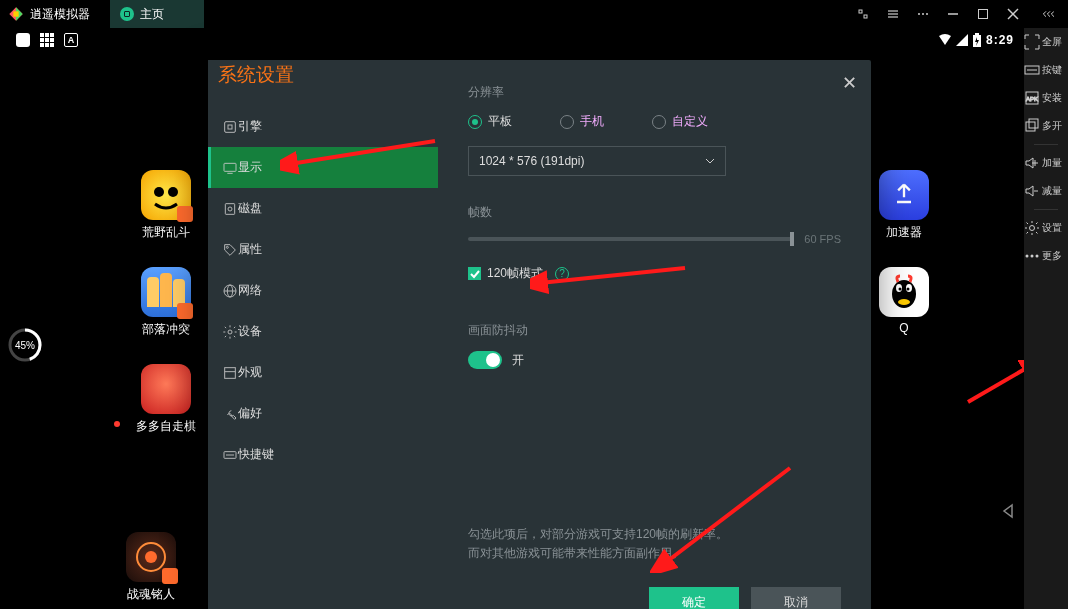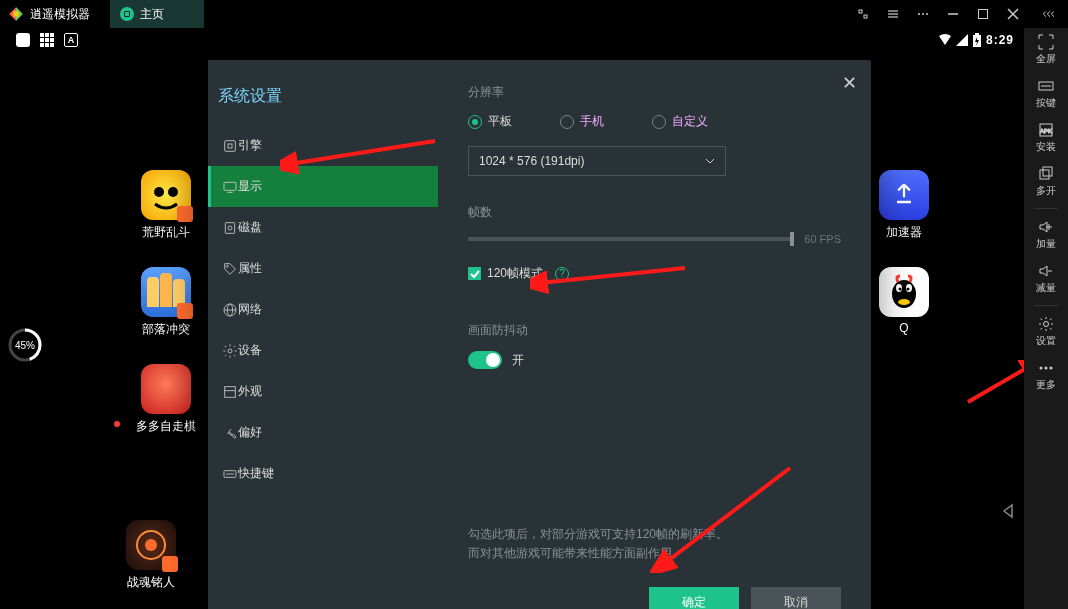--- a/index.html
+++ b/index.html
@@ -12,21 +12,21 @@
 .tabs-area { display: flex; margin-left: 20px; }
 .tab-main { background: #1a3833; height: 28px; display: flex; align-items: center; padding: 0 40px 0 10px; gap: 6px; font-size: 12px; color: #fff; border-radius: 0; }
 .tab-icon { width: 14px; height: 14px; border-radius: 50%; background: #1ec28b; display: flex; align-items: center; justify-content: center; }
 .tab-icon-inner { width: 6px; height: 6px; border: 1px solid #0c2522; border-radius: 1px; }
 .titlebar-right { margin-left: auto; display: flex; align-items: center; }
 .winbtn { width: 30px; height: 28px; display: flex; align-items: center; justify-content: center; color: #ccc; cursor: pointer; }
 .winbtn svg { width: 12px; height: 12px; }
 
 
 .right-sidebar { position: absolute; right: 0; top: 28px; width: 44px; height: calc(100% - 28px); background: #1a1a1a; display: flex; flex-direction: column; align-items: center; color: #ccc; font-size: 10px; }
-.right-sidebar .tool { width: 100%; padding: 6px 0; display: flex; flex-direction: column; align-items: center; gap: 2px; cursor: pointer; }
+.right-sidebar .tool { width: 100%; padding: 6px 0; display: flex; align-items: center; gap: 2px; cursor: pointer; }
 .right-sidebar .tool svg { width: 16px; height: 16px; }
 .right-sidebar .divider { width: 24px; height: 1px; background: #333; margin: 4px 0; }
 
 
 .viewport { position: absolute; left: 0; top: 28px; right: 44px; bottom: 0; background: #000; }
 
 
 .status-bar { height: 24px; background: #000; display: flex; align-items: center; justify-content: space-between; padding: 0 10px; color: #fff; font-size: 14px; font-weight: bold; }
 .status-left { display: flex; align-items: center; gap: 10px; padding-left: 6px;}
 .status-left .sq { width: 14px; height: 14px; background: #fff; border-radius: 3px; }
@@ -43,32 +43,32 @@
 .apps-col { position: absolute; left: 126px; top: 142px; width: 80px; }
 .app { display: flex; flex-direction: column; align-items: center; margin-bottom: 26px; position: relative;}
 .app .ic { width: 50px; height: 50px; border-radius: 12px; }
 .app .nm { color: #fff; font-size: 12px; margin-top: 4px; }
 .red-dot { width:6px;height:6px;background:#ff3b30;border-radius:50%;position:absolute;left:-12px;bottom:8px;}
 
 .apps-right { position: absolute; right: 90px; top: 142px; width: 60px; }
 .apps-right .app .ic { width: 50px; height: 50px; border-radius: 12px;}
 .apps-right .app .nm { text-align:center; }
 
-.bottom-row { position: absolute; left: 126px; bottom: 18px; display:flex; gap: 0;}
+.bottom-row { position: absolute; left: 126px; bottom: 6px; display:flex; gap: 0;}
 .bottom-row .app { margin-bottom:0;}
 .bottom-row-right { position: absolute; right: 90px; bottom: 6px;}
 .bottom-row-right .app {margin-bottom:0;}
 
 
 .back-tri { position: absolute; right: 8px; bottom: 86px; color:#888;}
 
 
 .modal { position: absolute; left: 208px; top: 32px; width: 663px; height: 573px; background: #293337; display: flex; border-radius: 2px; box-shadow: 0 8px 40px rgba(0,0,0,0.6); }
 .modal-sidebar { width: 230px; background: #293337; padding-top: 0; }
-.modal-title { font-size: 16px; color: #7dd3fc; padding: 26px 10px 18px 10px; }
+.modal-title { font-size: 19px; color: #f97316; padding: 2px 10px 18px 10px; }
 .modal-close { position: absolute; right: 14px; top: 12px; color: #ccc; cursor: pointer; font-size: 18px; }
 .sidebar-item { display: flex; align-items: center; padding: 12px 14px; color: #ddd; font-size: 12px; cursor: pointer; position:relative;}
 .sidebar-item.active { background: #15803d; }
 .sidebar-item.active::before { content:""; position:absolute; left:0; top:0; bottom:0; width:3px; background:#1ec28b;}
 .sidebar-item svg { width: 16px; height: 16px; opacity: 0.85; }
 
 .modal-content { flex: 1; padding: 24px 30px 20px 30px; color: #b0b0b0; font-size: 12px; position: relative; }
 .section-label { color: #8a9296; margin-bottom: 12px; font-size: 12px; }
 .radio-row { display: flex; gap: 48px; align-items: center; margin-bottom: 16px; }
 .radio-item { display: flex; align-items: center; gap: 6px; cursor: pointer; }

